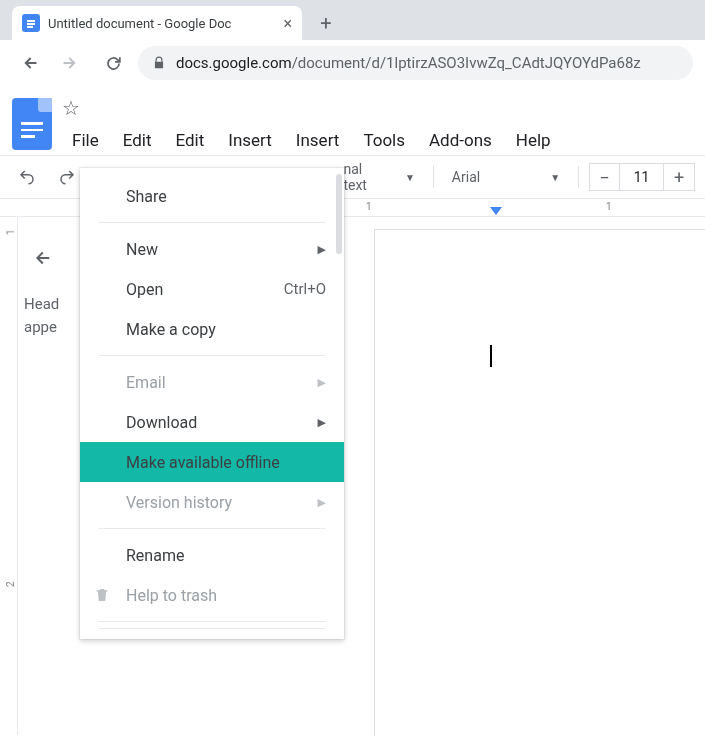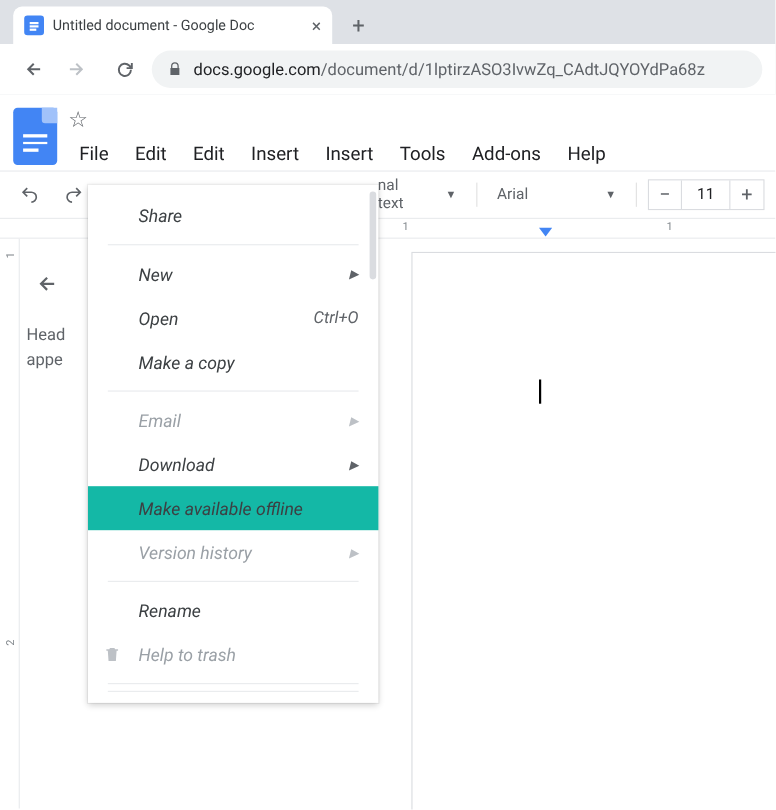--- a/index.html
+++ b/index.html
@@ -157,21 +157,21 @@
     background:#fff; border:1px solid #dadce0;
   }
   .cursor {
     position:absolute; left:490px; top:146px; width:1.5px; height:22px; background:#000;
   }
 
   
   .file-menu {
     position:absolute; left:80px; top:168px; width:264px; background:#fff;
     box-shadow: 0 2px 6px rgba(0,0,0,0.2), 0 0 0 1px rgba(0,0,0,0.05);
-    z-index:100; padding:8px 0 4px 0; font-size:16px; color:#3c4043;font-style:italic;
+    z-index:100; padding:8px 0 4px 0; font-size:16px; color:#3c4043;
   }
   .file-menu .scrollbar{
     position:absolute; right:2px; top:6px; width:6px; height:80px; background:#dadce0; border-radius:3px;
   }
   .fm-item {
     display:flex; align-items:center; height:40px; padding:0 18px 0 46px;
     position:relative;
   }
   .fm-item.hover { background:#14b8a6; }
   .fm-item.disabled { color:#9aa0a6; }

